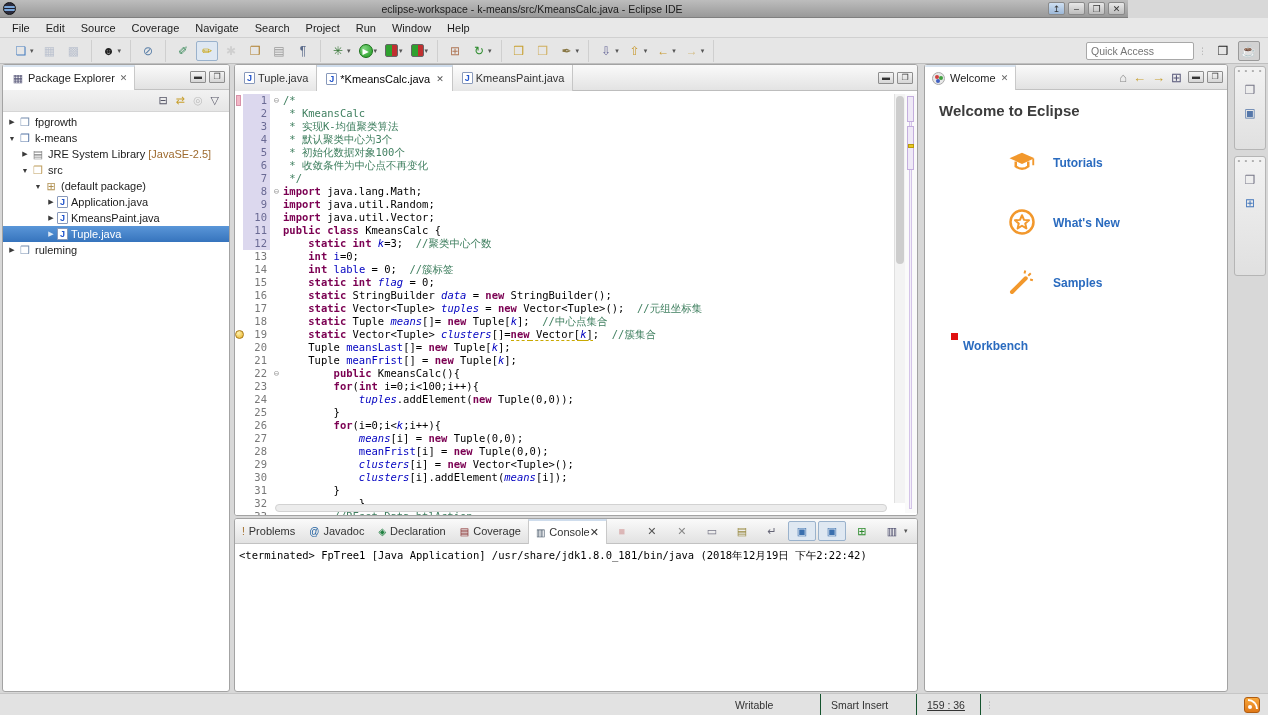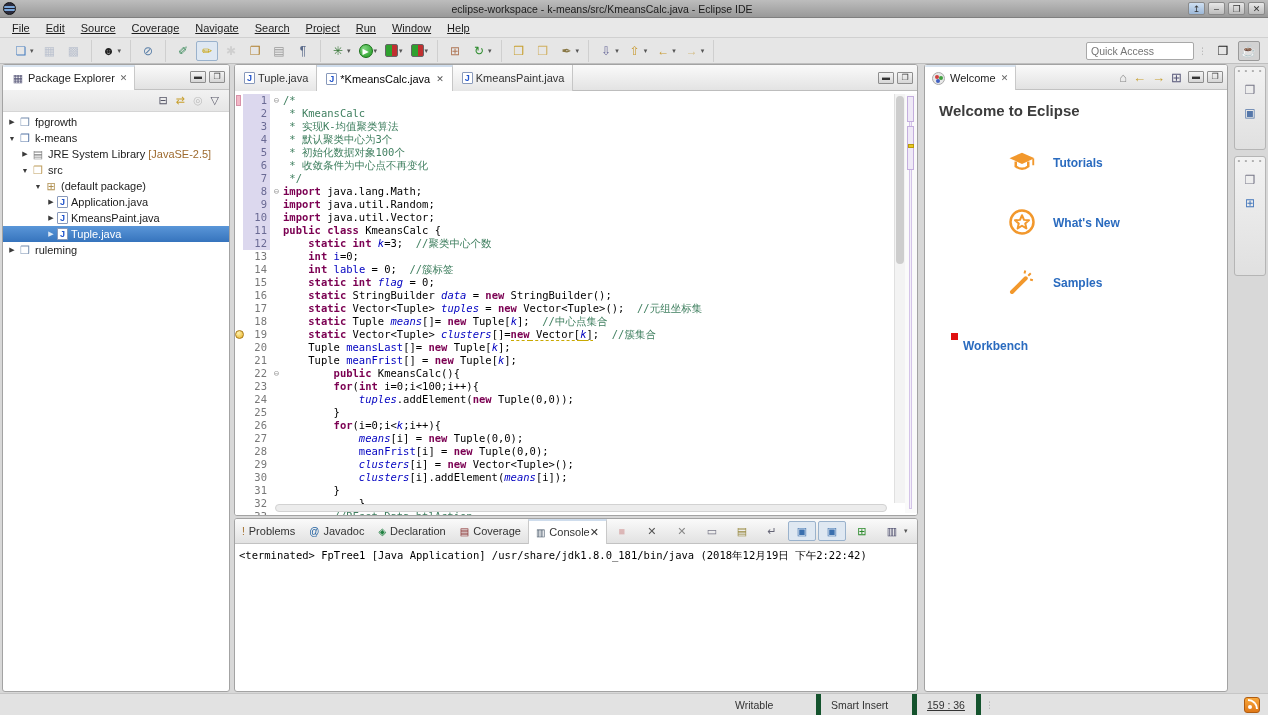--- a/index.html
+++ b/index.html
@@ -1,32 +1,32 @@
 <!DOCTYPE html>
 <html><head>
 <meta charset="utf-8">
 <style>
   * { box-sizing: border-box; margin: 0; padding: 0; }
   html,body { width:1268px; height:715px; overflow:hidden; }
   body { font-family:"Liberation Sans", sans-serif; background:#d8d8d8; position:relative; font-size:11px; color:#222; }
 
   
-  #titlebar { position:absolute; left:0; top:0; width:1268px; height:18px;
+  #titlebar { position:absolute; left:0; top:0; width:1128px; height:18px;
     background:linear-gradient(#bdbdbd,#999); display:flex; align-items:center; border-bottom:1px solid #7f7f7f; }
   #eclipse-logo { width:13px; height:13px; border-radius:50%; margin-left:3px;
     background:linear-gradient(#2c2c3e 0 30%, #7aa6d8 30% 42%, #1e1e30 42% 58%, #7aa6d8 58% 70%, #2c2c3e 70%); border:1px solid #111; }
   #window-title { flex:1; text-align:center; color:#1b1b1b; font-size:10.5px; }
   .winbtn { width:17px; height:13px; margin-right:3px; font-size:9px; line-height:12px; text-align:center;
     color:#333; background:linear-gradient(#e8e8e8,#bdbdbd); border:1px solid #8a8a8a; border-radius:2px; }
   .winbtn.blue { background:linear-gradient(#cfe0f2,#9db8d8); }
 
   
   #menubar { position:absolute; left:0; top:18px; width:1268px; height:20px; background:#e8e8e8;
     border-bottom:1px solid #d0d0d0; display:flex; align-items:center; padding-left:4px; }
-  .menu-item { padding:15px 8px; color:#1d1d1d;text-decoration:underline; }
+  .menu-item { padding:15px 8px; color:#1d1d1d; }
 
   
   #toolbar { position:absolute; left:0; top:38px; width:1268px; height:26px; background:#e6e6e6;
     border-bottom:1px solid #bfbfbf; display:flex; align-items:center; padding-left:4px; }
   .tgroup { display:flex; align-items:center; padding:0 5px; border-right:1px solid #cfcfcf; height:22px; }
   .tbtn { display:flex; align-items:center; padding:2px 2px; border:1px solid transparent; border-radius:2px; margin:0 1px; }
   .tbtn .g { font-size:12px; line-height:14px; width:16px; text-align:center; }
   .tbtn.sel { background:#dfe8f2; border-color:#9ab2cc; }
   .tbtn.dis { opacity:.38; }
   .tbtn .dd { font-size:7px; color:#555; margin-left:1px; }
@@ -119,21 +119,21 @@
   
   .dockbox { position:absolute; left:1234px; width:32px; background:linear-gradient(#f2f2f2,#e0e0e0);
     border:1px solid #b5b5b5; border-radius:3px; text-align:center; }
   .dock-dots { color:#aaa; font-size:8px; letter-spacing:1px; line-height:8px; }
   .dockbox .g { display:block; width:20px; height:18px; margin:5px auto; font-size:12px; line-height:18px;
     border:1px solid transparent; border-radius:2px; }
 
   
   #statusbar { position:absolute; left:0; top:693px; width:1268px; height:22px; background:#e2e2e2;
     border-top:1px solid #c6c6c6; display:flex; align-items:center; font-size:10.5px; color:#333; }
-  .scell { padding:0 10px; border-right:5px solid #14532d; height:100%; display:flex; align-items:center; min-width:96px; }
+  .scell { padding:0 10px; border-right:1px solid #14532d; height:100%; display:flex; align-items:center; min-width:96px; }
   #sb-spacer { width:725px; }
   #rss-btn { position:absolute; right:8px; top:3px; width:16px; height:16px; border-radius:3px;
     background:linear-gradient(#f8a83c,#e07818); border:1px solid #b05c10; }
   #rss-btn::after { content:""; position:absolute; left:3px; bottom:3px; width:4px; height:4px; background:#fff; border-radius:50%; }
   #rss-btn::before { content:""; position:absolute; left:3px; bottom:3px; width:8px; height:8px;
     border:2px solid #fff; border-left:none; border-bottom:none; border-radius:0 10px 0 0; }
 </style>
 </head>
 <body>
 

